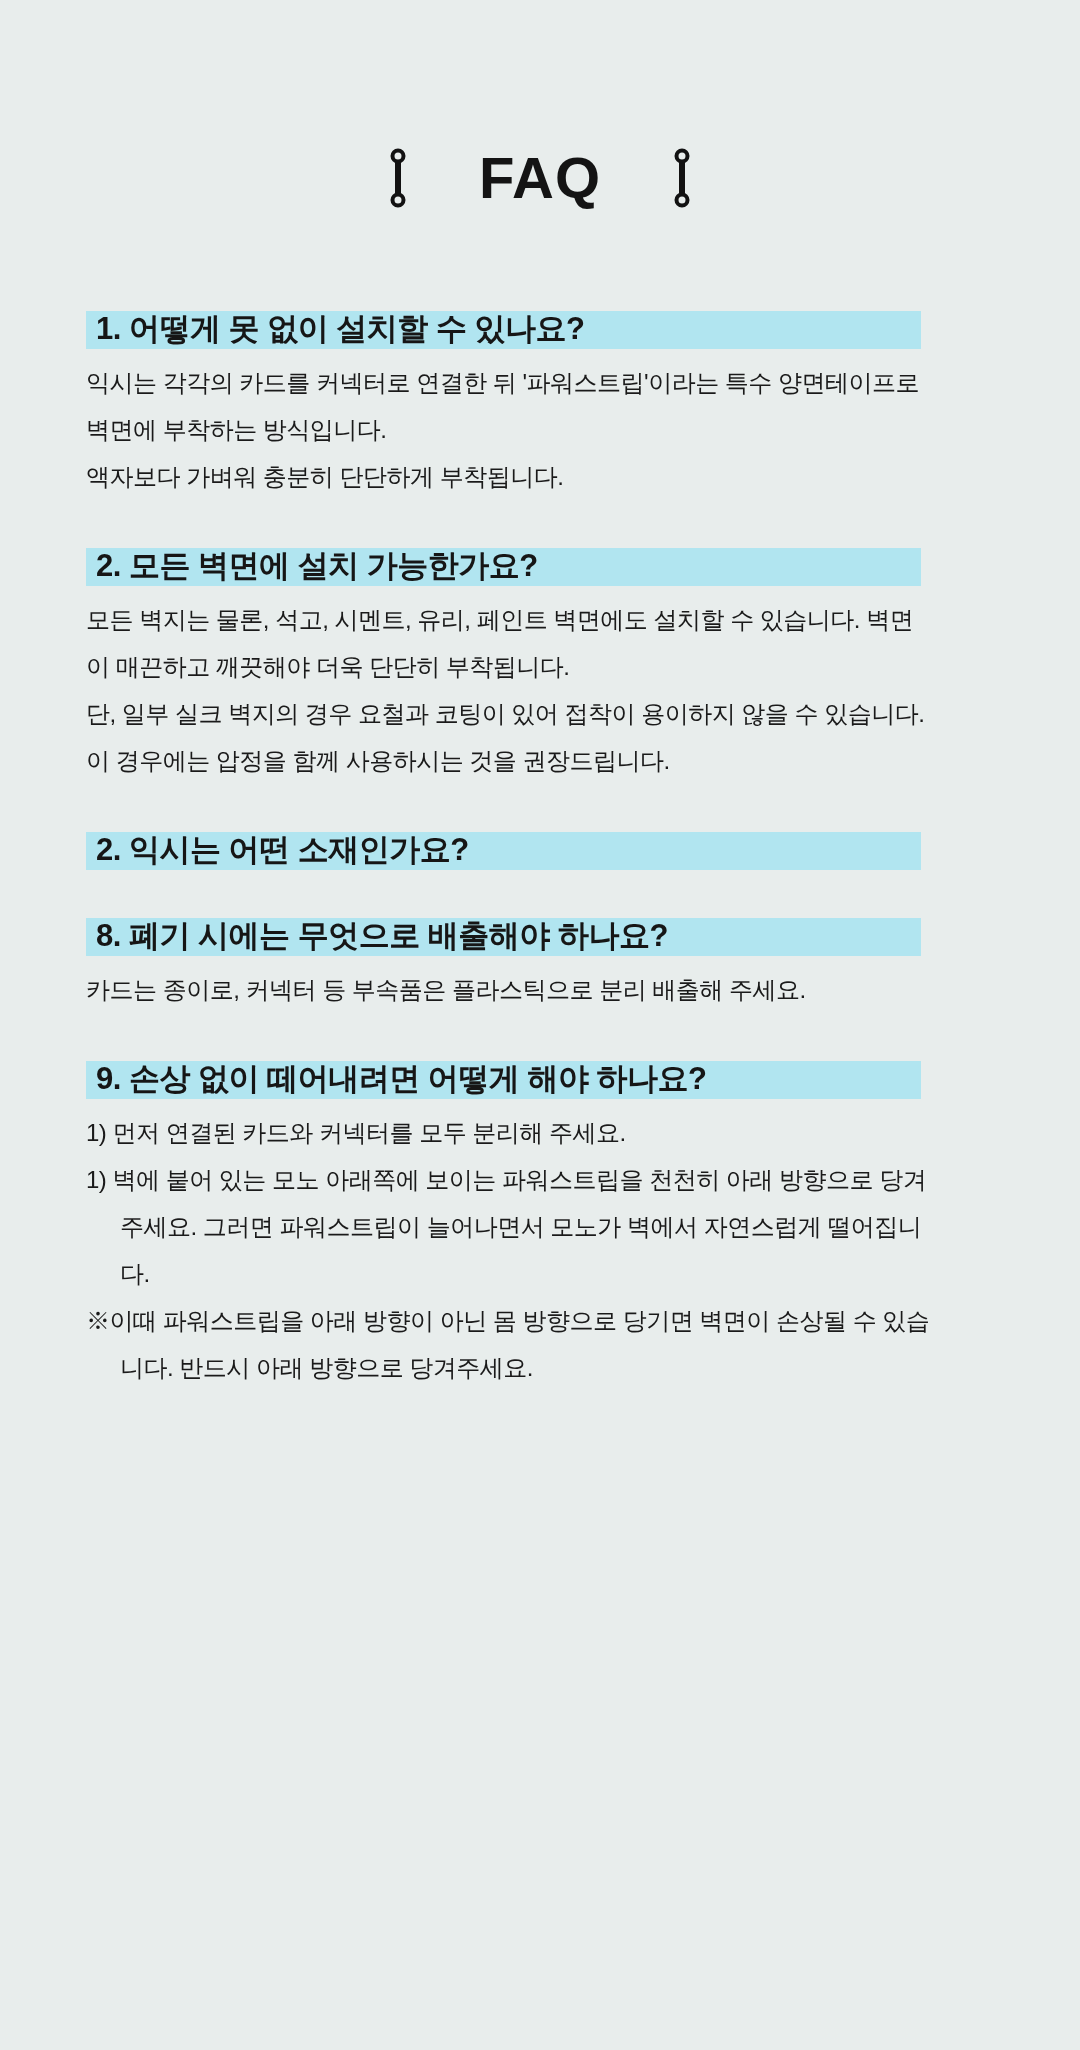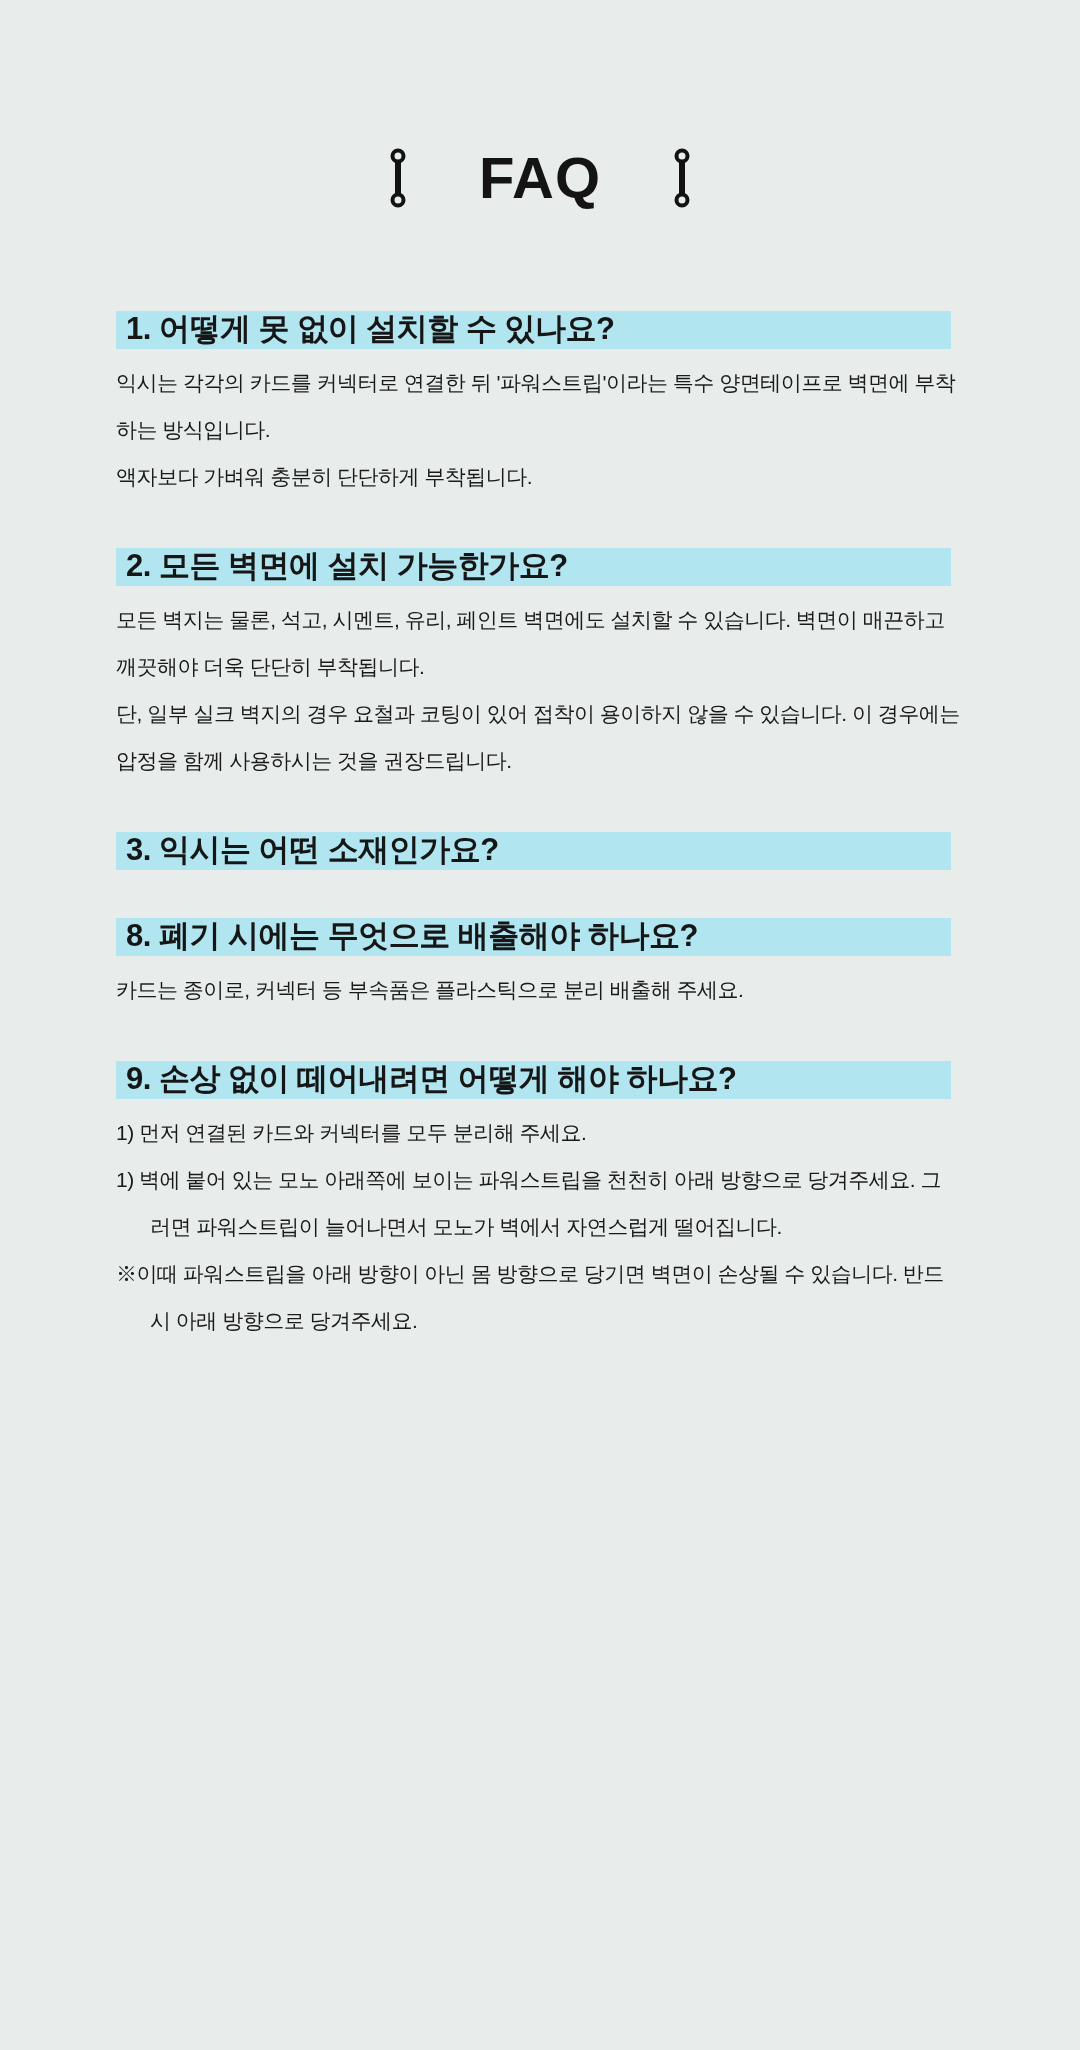--- a/index.html
+++ b/index.html
@@ -33,43 +33,44 @@
     font-weight: 800;
     letter-spacing: 1px;
     line-height: 1;
     color: #141414;
   }
   .pin { display: inline-flex; }
   .pin svg { display: block; }
   
   .content {
     margin-top: 93px;
-    padding-left: 116px;
+    padding-left: 68px;
     padding-right: 119px;
+    margin-left: 18px;
   }
   .faq-item { margin-bottom: 48px; }
   .faq-item:last-child { margin-bottom: 0; }
   .q {
     margin: 0;
     width: 835px;
     height: 38px;
     line-height: 36px;
     background: #b1e5f0;
     padding-left: 10px;
     font-size: 31px;
     font-weight: 800;
     letter-spacing: -0.5px;
     color: #161616;
     white-space: nowrap;
     overflow: visible;
   }
   .a { margin-top: 10px; width: 845px; }
   .a p {
     margin: 0;
-    font-size: 21px;
+    font-size: 24px;
     line-height: 47px;
     font-weight: 400;
     color: #1a1a1a;
     letter-spacing: -0.5px;
   }
   .a p.hang {
     padding-left: 34px;
     text-indent: -34px;
   }
 </style>
@@ -109,21 +110,21 @@
     <section class="faq-item">
       <h2 class="q">2. 모든 벽면에 설치 가능한가요?</h2>
       <div class="a">
         <p>모든 벽지는 물론, 석고, 시멘트, 유리, 페인트 벽면에도 설치할 수 있습니다. 벽면이 매끈하고 깨끗해야 더욱 단단히 부착됩니다.</p>
         <p>단, 일부 실크 벽지의 경우 요철과 코팅이 있어 접착이 용이하지 않을 수 있습니다. 이 경우에는 압정을 함께 사용하시는 것을 권장드립니다.</p>
       </div>
     </section>
 
 
     <section class="faq-item">
-      <h2 class="q">3. 익시는 어떤 소재인가요?</h2>
+      <h2 class="q">2. 익시는 어떤 소재인가요?</h2>
     </section>
 
     <section class="faq-item">
       <h2 class="q">8. 폐기 시에는 무엇으로 배출해야 하나요?</h2>
       <div class="a">
         <p>카드는 종이로, 커넥터 등 부속품은 플라스틱으로 분리 배출해 주세요.</p>
       </div>
     </section>
 
     <section class="faq-item">

